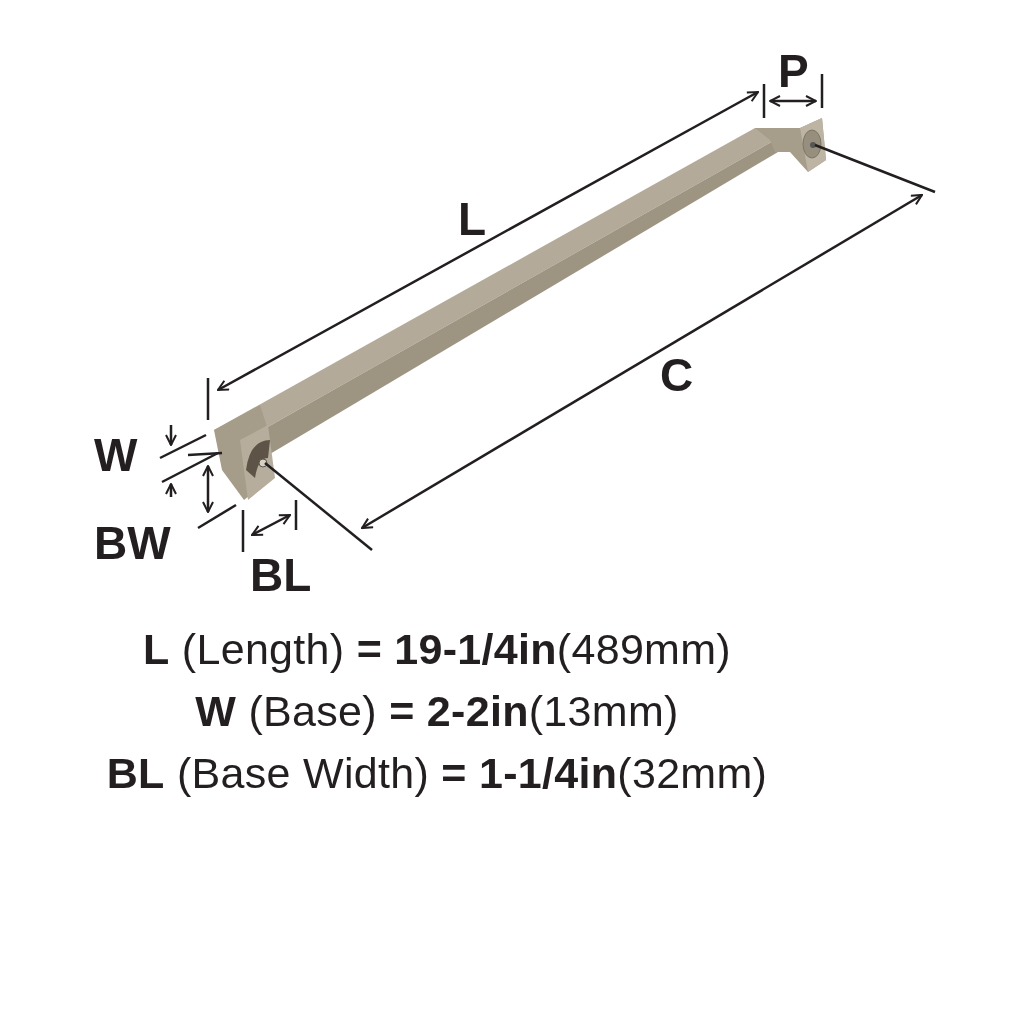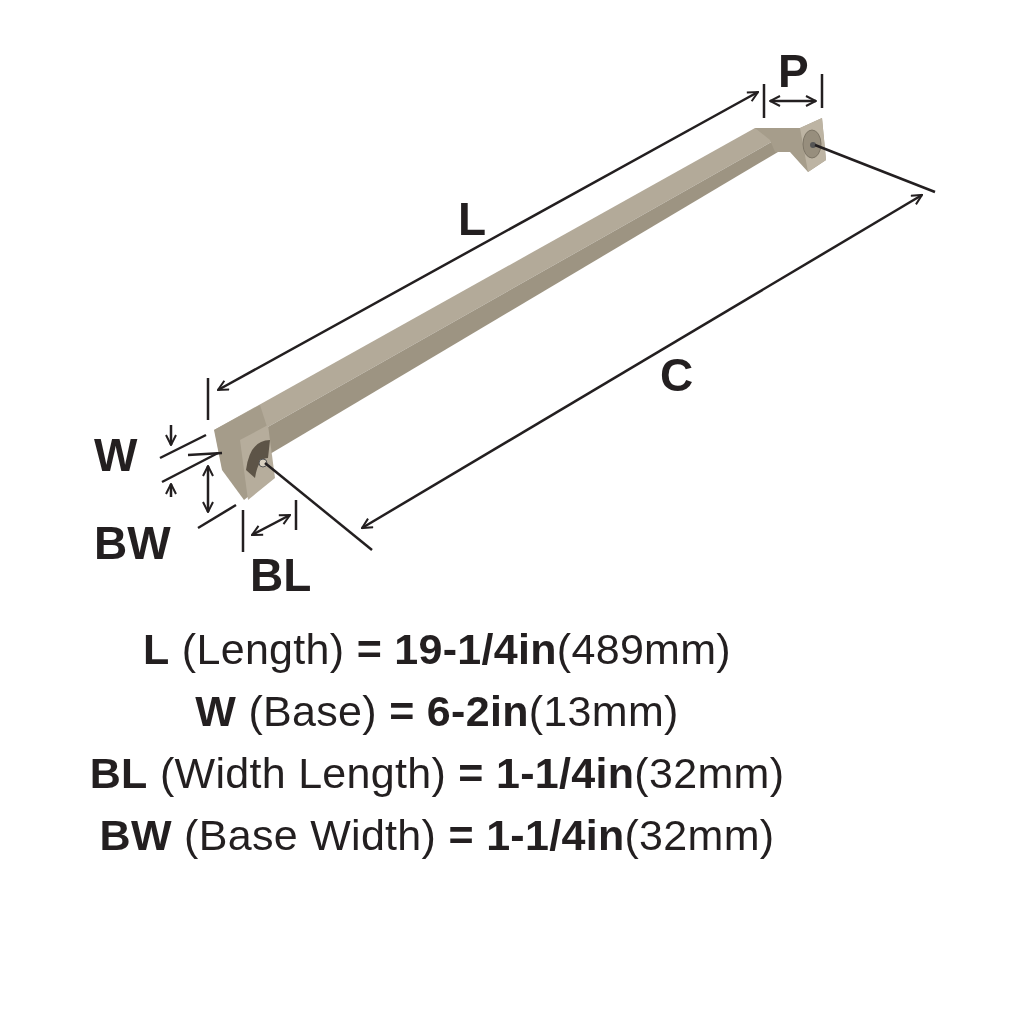--- a/index.html
+++ b/index.html
@@ -89,27 +89,21 @@
   <div class="spec-row">
     <span class="spec-code">L</span>
     <span class="spec-name">(Length)</span>
     <span class="spec-code">=</span>
     <span class="spec-in">19-1/4in</span><span class="spec-mm">(489mm)</span>
   </div>
   <div class="spec-row">
     <span class="spec-code">W</span>
     <span class="spec-name">(Base)</span>
     <span class="spec-code">=</span>
-    <span class="spec-in">6-2in</span><span class="spec-mm">(13mm)</span>
+    <span class="spec-in">2-2in</span><span class="spec-mm">(13mm)</span>
   </div>
   <div class="spec-row">
     <span class="spec-code">BL</span>
-    <span class="spec-name">(Width Length)</span>
-    <span class="spec-code">=</span>
-    <span class="spec-in">1-1/4in</span><span class="spec-mm">(32mm)</span>
-  </div>
-  <div class="spec-row">
-    <span class="spec-code">BW</span>
     <span class="spec-name">(Base Width)</span>
     <span class="spec-code">=</span>
     <span class="spec-in">1-1/4in</span><span class="spec-mm">(32mm)</span>
   </div>
 </div>
 
 </body></html>

